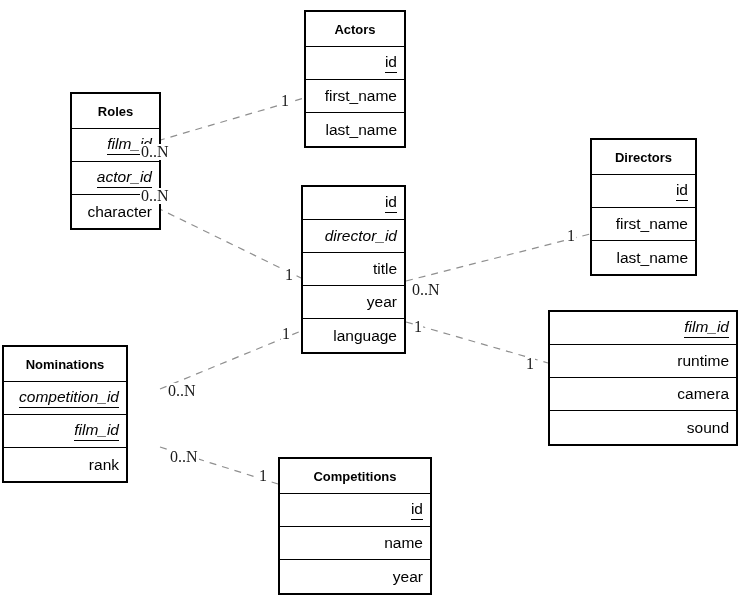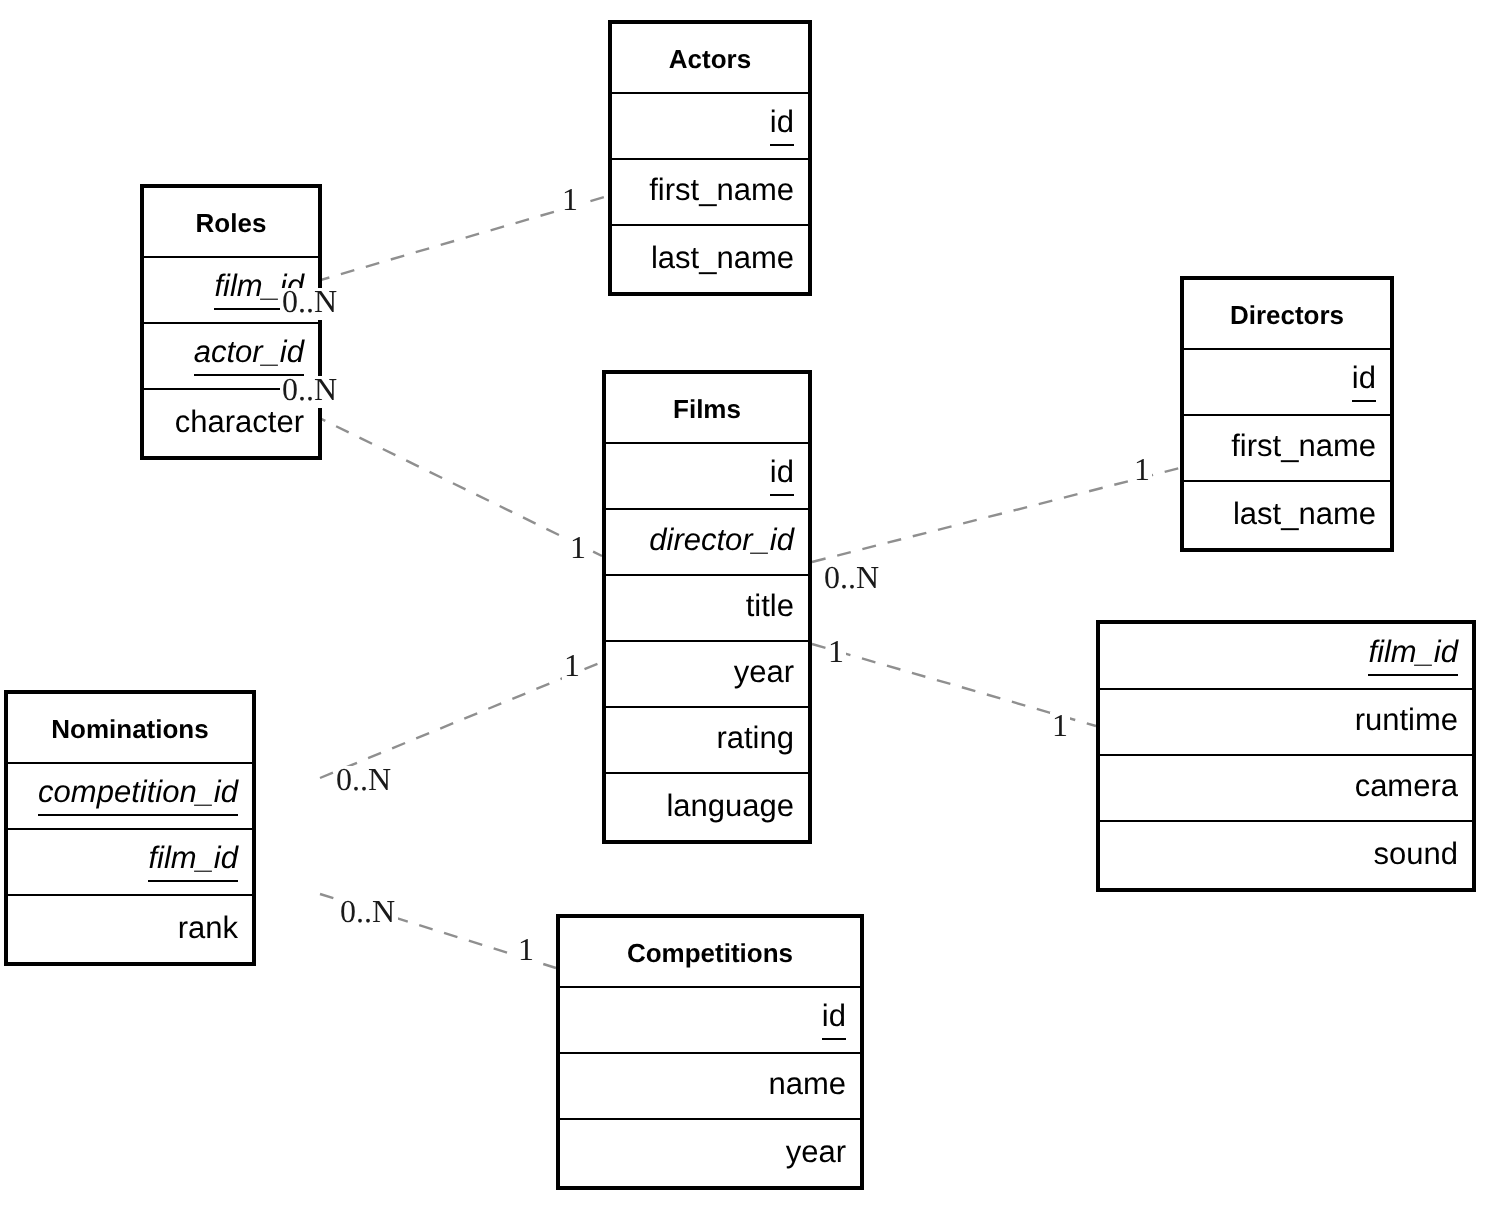--- a/index.html
+++ b/index.html
@@ -94,35 +94,31 @@
           <span class="fname">film_id</span>
         </div>
         <div class="field-row pk fk">
           <span class="fname">actor_id</span>
         </div>
         <div class="field-row">
           <span class="fname">character</span>
         </div>
       </div>
       <div class="entity" style="left: 301px; top: 185px; width: 105px;">
-        <div class="entity-title">Films</div>
         <div class="field-row pk">
           <span class="fname">id</span>
         </div>
         <div class="field-row fk">
           <span class="fname">director_id</span>
         </div>
         <div class="field-row">
           <span class="fname">title</span>
         </div>
         <div class="field-row">
           <span class="fname">year</span>
-        </div>
-        <div class="field-row">
-          <span class="fname">rating</span>
         </div>
         <div class="field-row">
           <span class="fname">language</span>
         </div>
       </div>
       <div class="entity" style="left: 590px; top: 138px; width: 107px;">
         <div class="entity-title">Directors</div>
         <div class="field-row pk">
           <span class="fname">id</span>
         </div>

